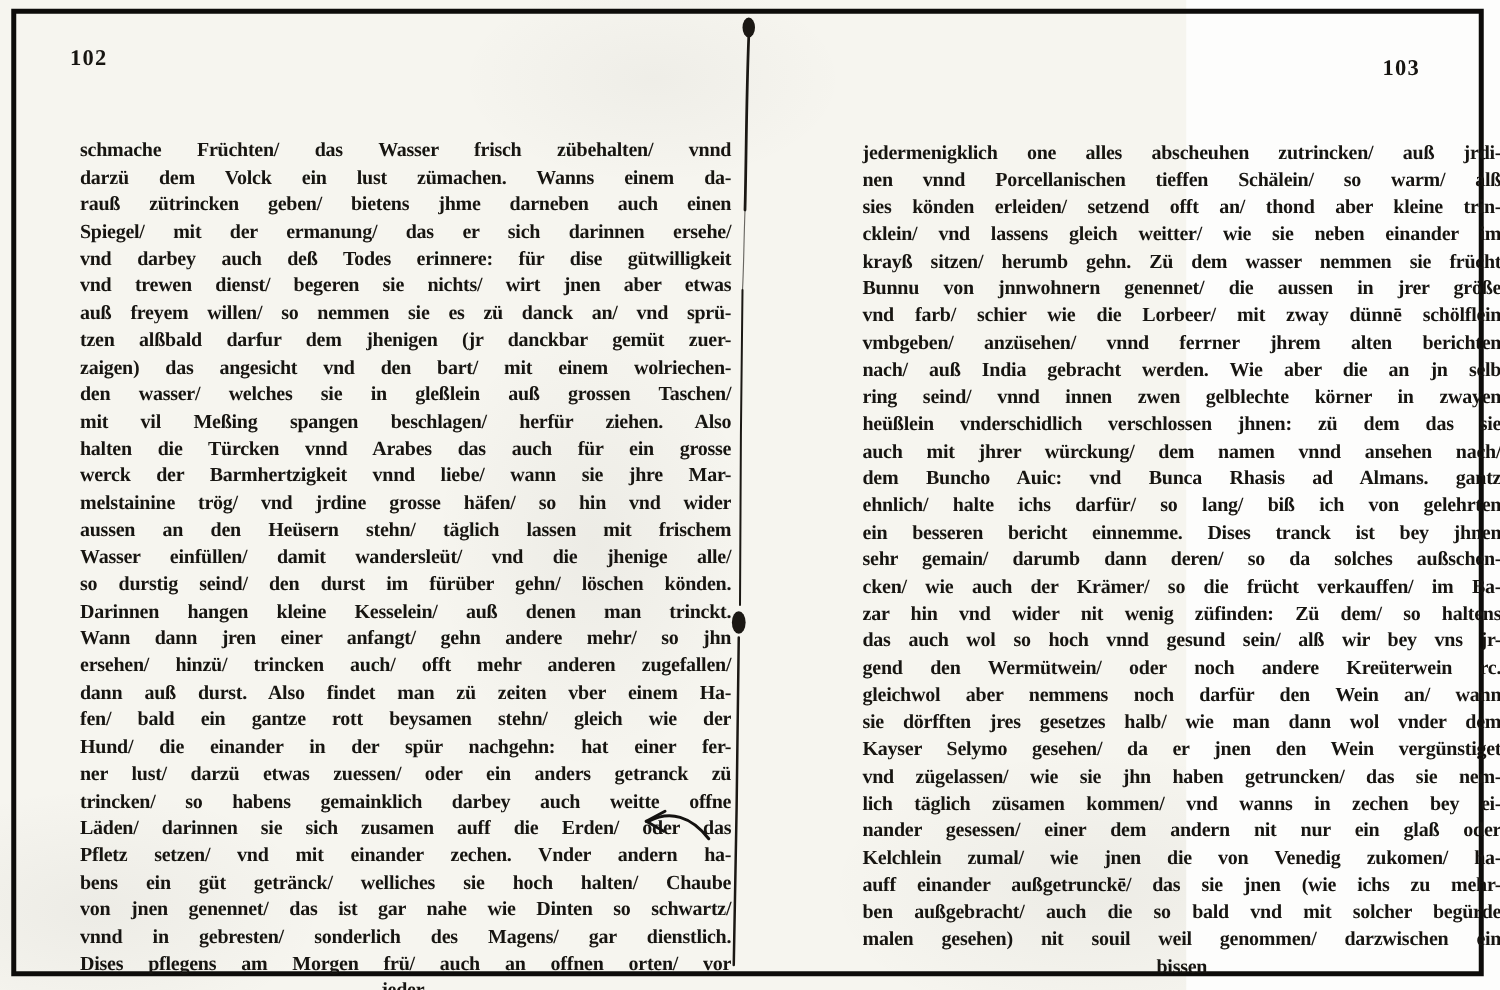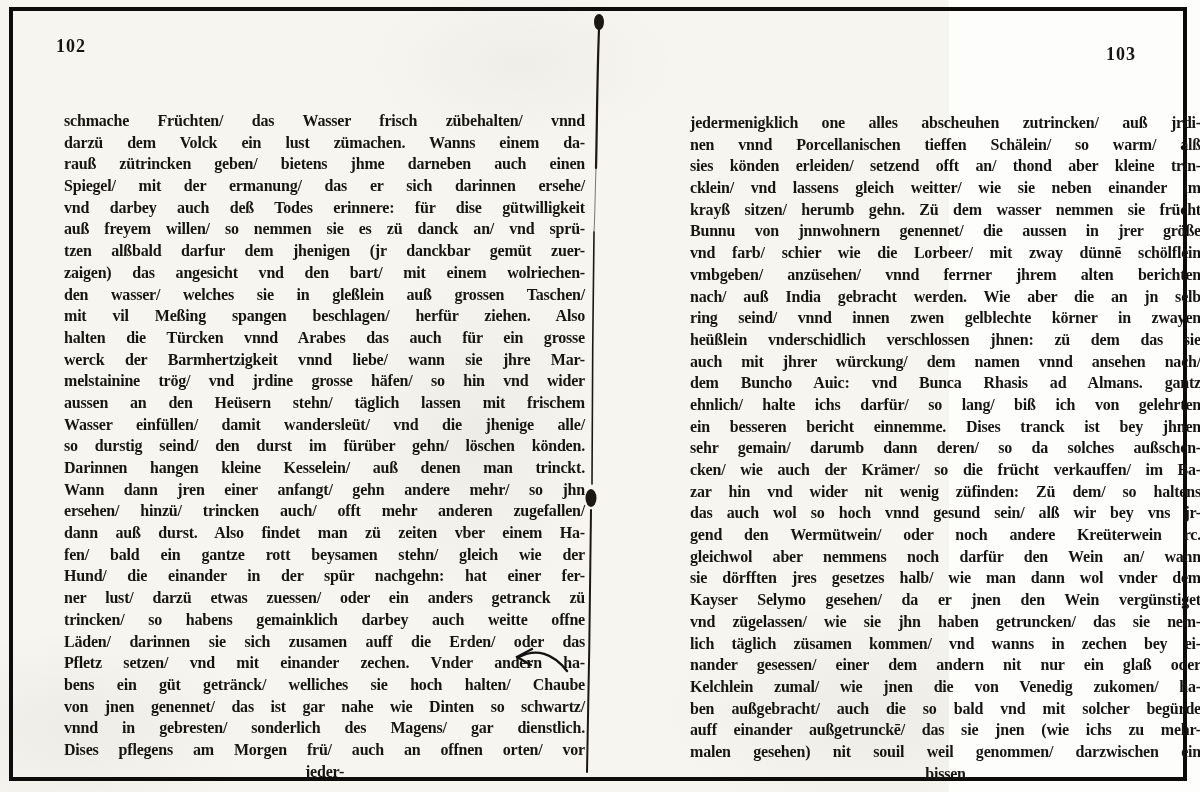--- a/index.html
+++ b/index.html
@@ -78,20 +78,21 @@
 
   <div class="pagenum right">103</div>
 
   <div class="column left">
     <div>
         <div class="tline">schmache Früchten/ das Wasser frisch zübehalten/ vnnd</div>
         <div class="tline">darzü dem Volck ein lust zümachen. Wanns einem da-</div>
         <div class="tline">rauß zütrincken geben/ bietens jhme darneben auch einen</div>
         <div class="tline">Spiegel/ mit der ermanung/ das er sich darinnen ersehe/</div>
         <div class="tline">vnd darbey auch deß Todes erinnere: für dise gütwilligkeit</div>
+        <div class="tline">vnd trewen dienst/ begeren sie nichts/ wirt jnen aber etwas</div>
         <div class="tline">auß freyem willen/ so nemmen sie es zü danck an/ vnd sprü-</div>
         <div class="tline">tzen alßbald darfur dem jhenigen (jr danckbar gemüt zuer-</div>
         <div class="tline">zaigen) das angesicht vnd den bart/ mit einem wolriechen-</div>
         <div class="tline">den wasser/ welches sie in gleßlein auß grossen Taschen/</div>
         <div class="tline">mit vil Meßing spangen beschlagen/ herfür ziehen. Also</div>
         <div class="tline">halten die Türcken vnnd Arabes das auch für ein grosse</div>
         <div class="tline">werck der Barmhertzigkeit vnnd liebe/ wann sie jhre Mar-</div>
         <div class="tline">melstainine trög/ vnd jrdine grosse häfen/ so hin vnd wider</div>
         <div class="tline">aussen an den Heüsern stehn/ täglich lassen mit frischem</div>
         <div class="tline">Wasser einfüllen/ damit wandersleüt/ vnd die jhenige alle/</div>
@@ -136,22 +137,22 @@
         <div class="tline">zar hin vnd wider nit wenig züfinden: Zü dem/ so haltens</div>
         <div class="tline">das auch wol so hoch vnnd gesund sein/ alß wir bey vns jr-</div>
         <div class="tline">gend den Wermütwein/ oder noch andere Kreüterwein rc.</div>
         <div class="tline">gleichwol aber nemmens noch darfür den Wein an/ wann</div>
         <div class="tline">sie dörfften jres gesetzes halb/ wie man dann wol vnder dem</div>
         <div class="tline">Kayser Selymo gesehen/ da er jnen den Wein vergünstiget</div>
         <div class="tline">vnd zügelassen/ wie sie jhn haben getruncken/ das sie nem-</div>
         <div class="tline">lich täglich züsamen kommen/ vnd wanns in zechen bey ei-</div>
         <div class="tline">nander gesessen/ einer dem andern nit nur ein glaß oder</div>
         <div class="tline">Kelchlein zumal/ wie jnen die von Venedig zukomen/ ha-</div>
+        <div class="tline">auff einander außgetrunckē/ das sie jnen (wie ichs zu mehr-</div>
         <div class="tline">ben außgebracht/ auch die so bald vnd mit solcher begürde</div>
-        <div class="tline">auff einander außgetrunckē/ das sie jnen (wie ichs zu mehr-</div>
         <div class="tline">malen gesehen) nit souil weil genommen/ darzwischen ein</div>
       </div>
     <div class="catchword">bissen</div>
   </div>
 
   <svg class="overlay" viewBox="0 0 1200 792">
 
     <g stroke="#1b1814" fill="none" stroke-linecap="round">
       <ellipse cx="599" cy="22" rx="5" ry="8" fill="#1b1814" stroke="none"></ellipse>
       <path d="M599,29 C597,80 597,130 596,168" stroke-width="2.2"></path>

